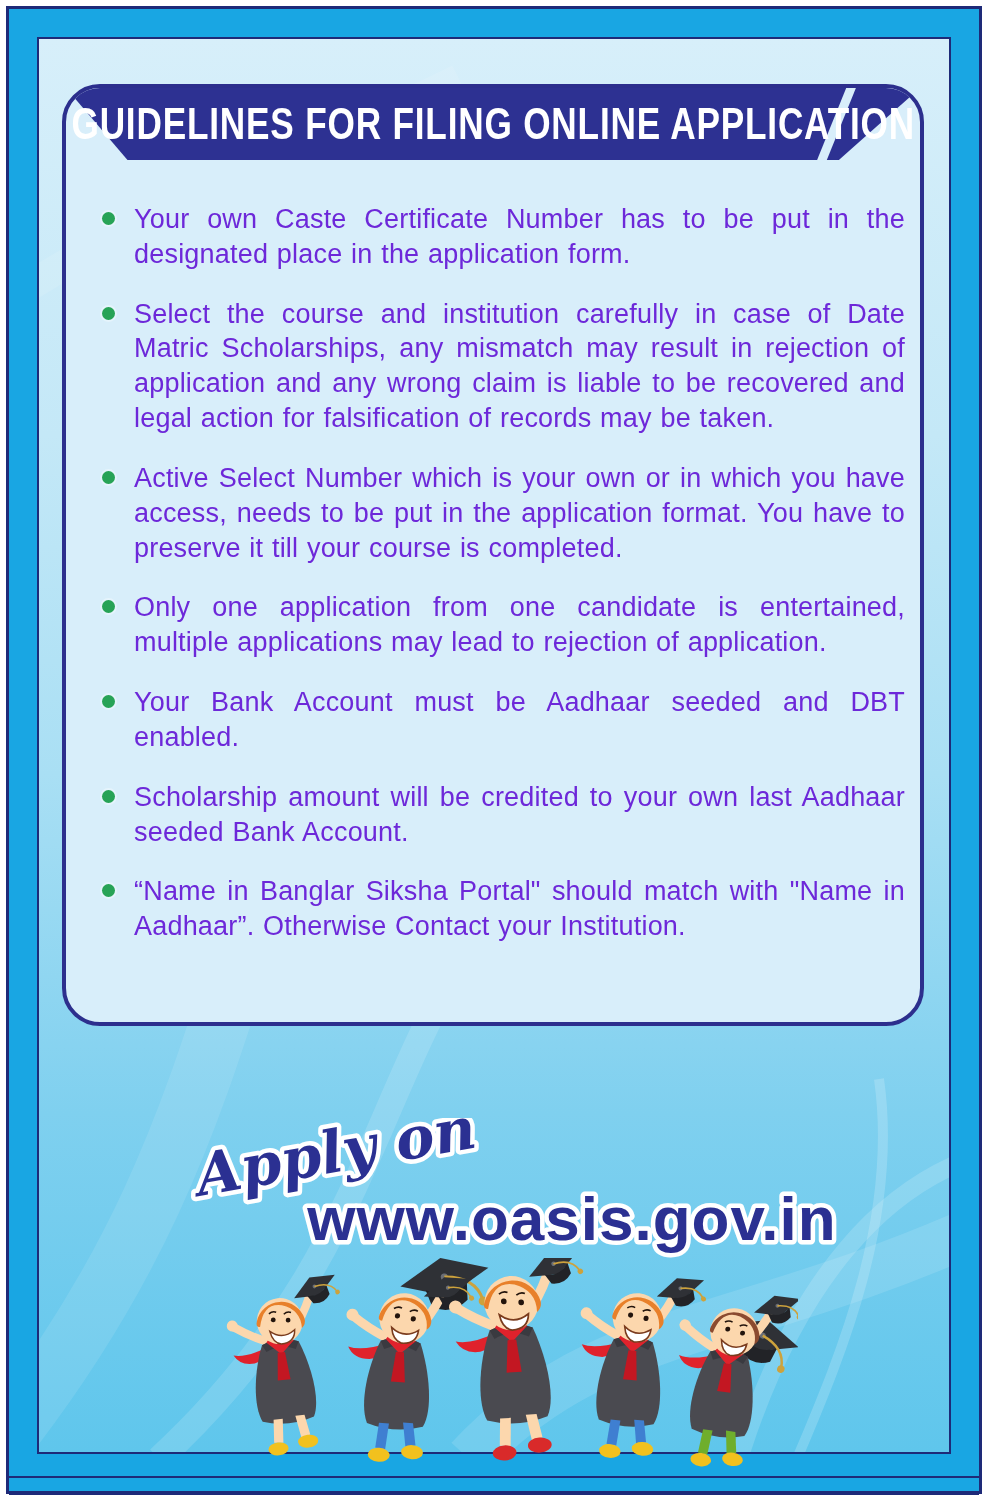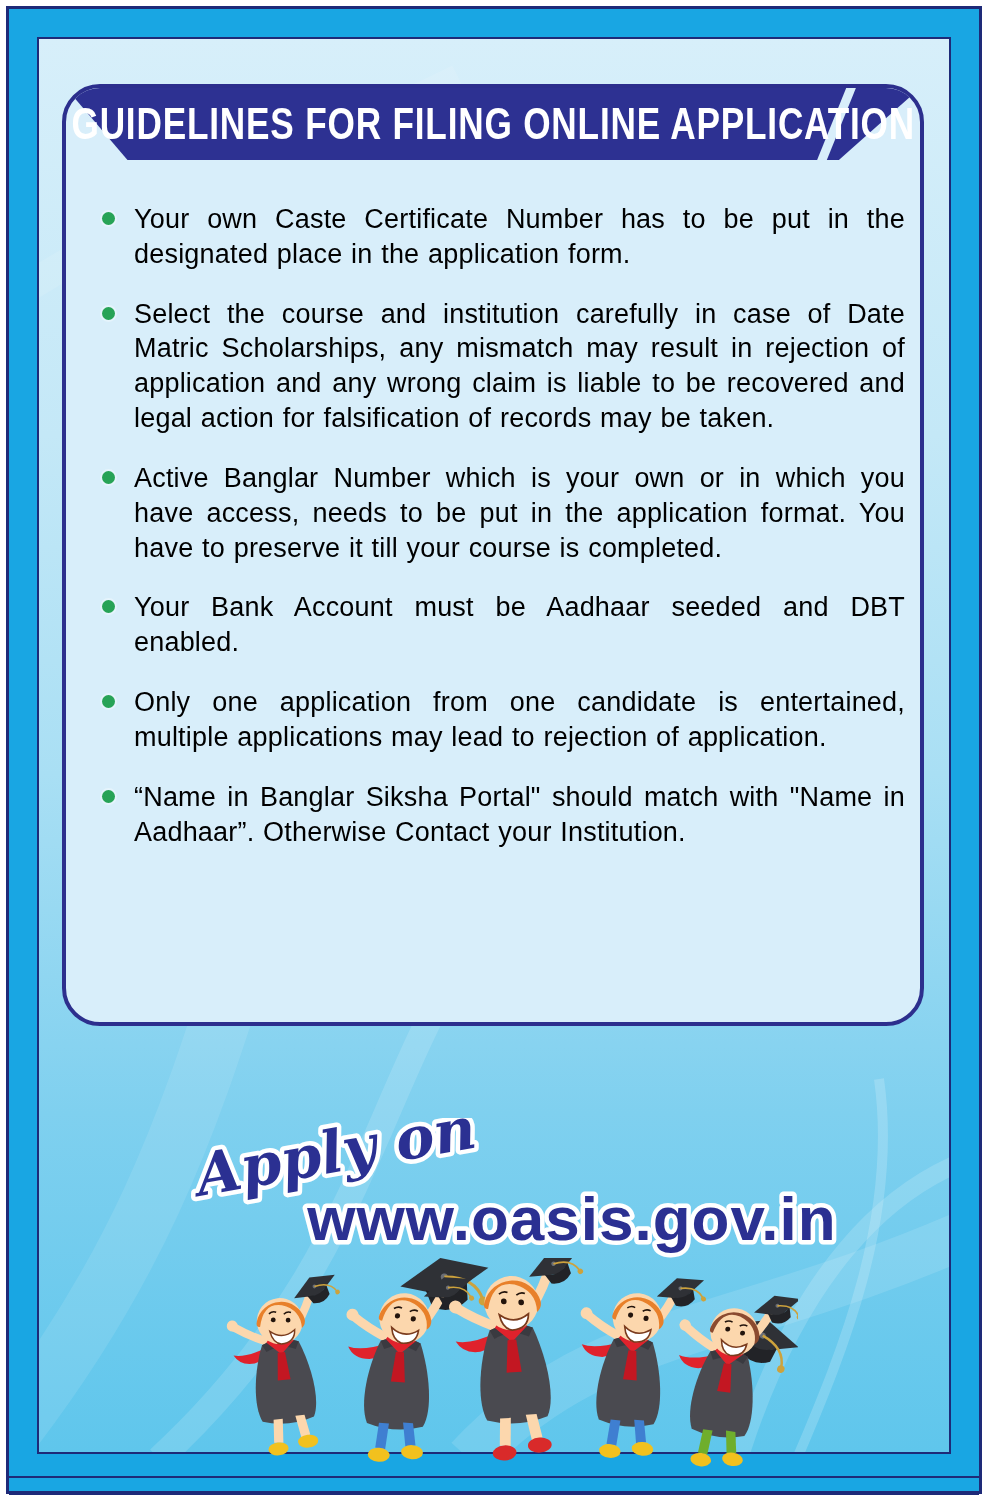--- a/index.html
+++ b/index.html
@@ -58,21 +58,21 @@
   .guidelines li{
     display:flex;align-items:flex-start;gap:19px;
     margin-bottom:25px;
   }
   .bullet-dot{
     flex:0 0 auto;width:13px;height:13px;border-radius:50%;
     background:#27a356;margin-top:10px;
     box-shadow:0 0 0 2px rgba(255,255,255,.35);
   }
   .g-text{
-    font-size:27px;line-height:1.29;color:#000000;
+    font-size:27px;line-height:1.29;color:#6d28d9;
     text-align:justify;letter-spacing:.2px;word-spacing:1px;
   }
   
   .apply-svg{position:absolute;left:140px;top:1118px;width:720px;height:145px;}
   
   .kids-svg{position:absolute;left:202px;top:1258px;width:596px;height:215px;}
 </style>
 </head>
 <body>
 
@@ -107,33 +107,37 @@
       </li>
 
 
       <li>
         <span class="bullet-dot"></span>
         <span class="g-text">Select the course and institution carefully in case of Date Matric Scholarships, any mismatch may result in rejection of application and any wrong claim is liable to be recovered and legal action for falsification of records may be taken.</span>
       </li>
 
       <li>
         <span class="bullet-dot"></span>
-        <span class="g-text">Active Banglar Number which is your own or in which you have access, needs to be put in the application format. You have to preserve it till your course is completed.</span>
+        <span class="g-text">Active Select Number which is your own or in which you have access, needs to be put in the application format. You have to preserve it till your course is completed.</span>
+      </li>
+
+      <li>
+        <span class="bullet-dot"></span>
+        <span class="g-text">Only one application from one candidate is entertained, multiple applications may lead to rejection of application.</span>
       </li>
 
       <li>
         <span class="bullet-dot"></span>
         <span class="g-text">Your Bank Account must be Aadhaar seeded and DBT enabled.</span>
       </li>
 
       <li>
         <span class="bullet-dot"></span>
-        <span class="g-text">Only one application from one candidate is entertained, multiple applications may lead to rejection of application.</span>
+        <span class="g-text">Scholarship amount will be credited to your own last Aadhaar seeded Bank Account.</span>
       </li>
-
 
       <li>
         <span class="bullet-dot"></span>
         <span class="g-text">“Name in Banglar Siksha Portal" should match with "Name in Aadhaar”. Otherwise Contact your Institution.</span>
       </li>
     </ul>
 </div>
 
 <svg class="apply-svg" viewBox="0 0 720 145">
   <text x="60" y="78" transform="rotate(-10 60 78)" font-family="DejaVu Serif, serif" font-style="italic" font-weight="bold" font-size="58" fill="#2b3092" stroke="#ffffff" stroke-width="9" stroke-linejoin="round" paint-order="stroke">Apply on</text>

